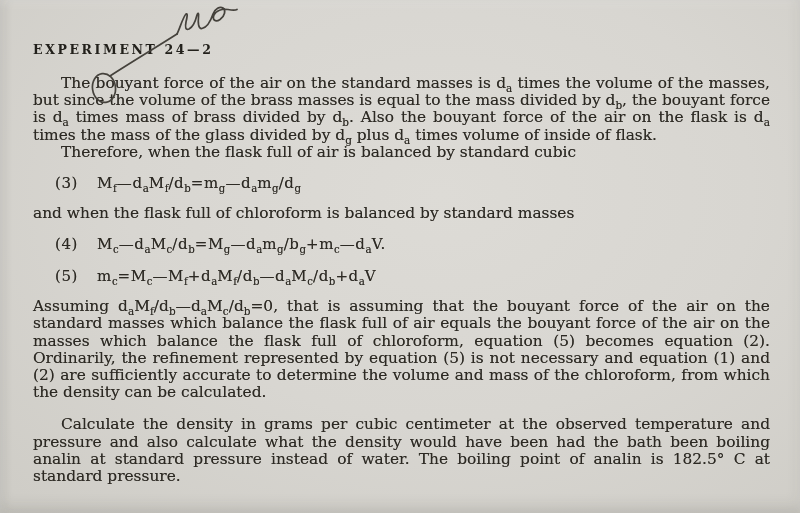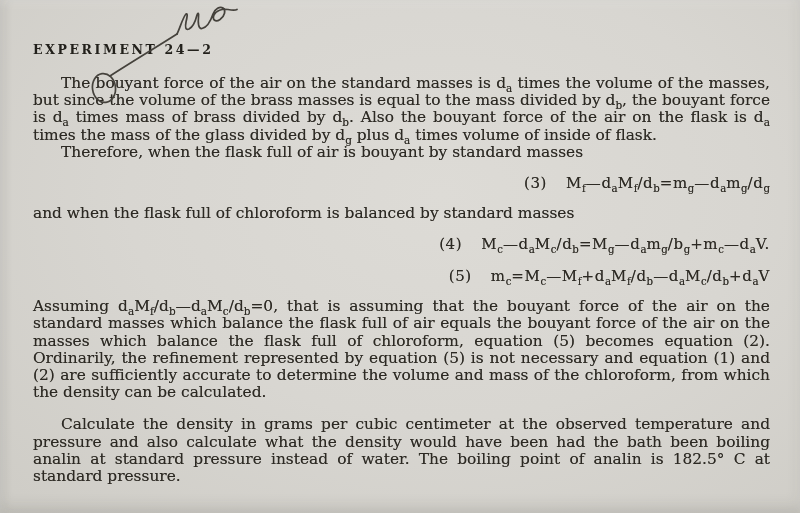--- a/index.html
+++ b/index.html
@@ -29,21 +29,21 @@
     text-align:justify;
     text-shadow:0 0 0.5px rgba(44,41,35,0.55);
   }
   p.indent{ text-indent:28px; }
   .p-bouyant{ margin-top:18px; }
   .equation{
     margin:12px 0 12px 22px;
     font-size:15px;
     line-height:20px;
     letter-spacing:0.6px;
-    text-align:right;
+    text-align:left;
     text-indent:0;
   }
   .equation .eq-label{ display:inline-block; }
   .equation .eq-formula{ display:inline-block; margin-left:19px; }
   sub{ font-size:68%; line-height:0; letter-spacing:0; }
   .p-assuming{ }
   .p-calculate{ margin-top:15px; }
   .annot-svg{
     position:absolute; top:0; left:0;
     width:280px; height:130px;
@@ -78,21 +78,21 @@
              C216,10.5 222,8.5 228,9.5
              C232,10.2 235,10.5 237,9.5"></path>
   </svg>
 
   <div class="header">EXPERIMENT 24—2</div>
 
   <div class="body-col">
 
     <p class="indent p-bouyant"><span>The bouyant force of the air on the standard masses is d</span><sub>a</sub><span> times the volume of the masses, but since the volume of the brass masses is equal to the mass divided by d</span><sub>b</sub><span>, the bouyant force is d</span><sub>a</sub><span> times mass of brass divided by d</span><sub>b</sub><span>. Also the bouyant force of the air on the flask is d</span><sub>a</sub><span> times the mass of the glass divided by d</span><sub>g</sub><span> plus d</span><sub>a</sub><span> times volume of inside of flask.</span></p>
 
-    <p class="indent"><span>Therefore, when the flask full of air is bouyant by standard masses</span></p>
+    <p class="indent"><span>Therefore, when the flask full of air is balanced by standard cubic</span></p>
 
     <p class="equation"><span class="eq-label">(3)</span><span class="eq-formula"><span>M</span><sub>f</sub><span>—d</span><sub>a</sub><span>M</span><sub>f</sub><span>/d</span><sub>b</sub><span>=m</span><sub>g</sub><span>—d</span><sub>a</sub><span>m</span><sub>g</sub><span>/d</span><sub>g</sub></span></p>
 
     <p><span>and when the flask full of chloroform is balanced by standard masses</span></p>
 
     <p class="equation"><span class="eq-label">(4)</span><span class="eq-formula"><span>M</span><sub>c</sub><span>—d</span><sub>a</sub><span>M</span><sub>c</sub><span>/d</span><sub>b</sub><span>=M</span><sub>g</sub><span>—d</span><sub>a</sub><span>m</span><sub>g</sub><span>/b</span><sub>g</sub><span>+m</span><sub>c</sub><span>—d</span><sub>a</sub><span>V.</span></span></p>
 
 
     <p class="equation"><span class="eq-label">(5)</span><span class="eq-formula"><span>m</span><sub>c</sub><span>=M</span><sub>c</sub><span>—M</span><sub>f</sub><span>+d</span><sub>a</sub><span>M</span><sub>f</sub><span>/d</span><sub>b</sub><span>—d</span><sub>a</sub><span>M</span><sub>c</sub><span>/d</span><sub>b</sub><span>+d</span><sub>a</sub><span>V</span></span></p>
 

